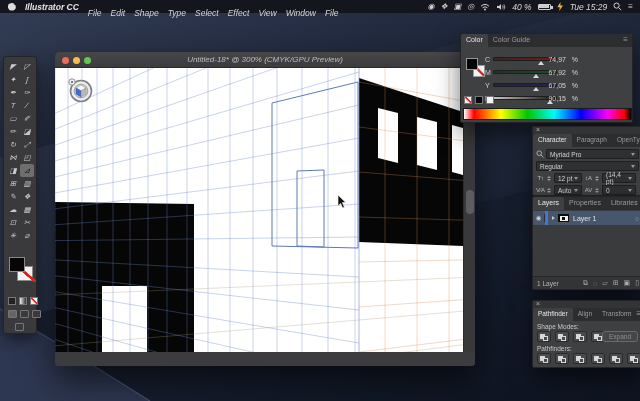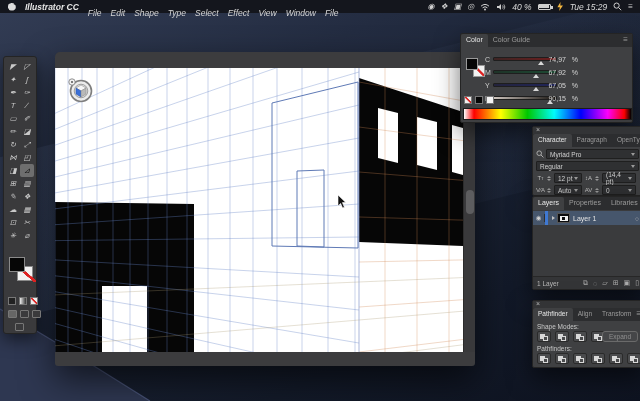--- a/index.html
+++ b/index.html
@@ -211,20 +211,26 @@
     <span class="mode sel"></span>
     <span class="mode"></span>
     <span class="mode"></span>
   </div>
   <div class="mini-row" style="top:266px;left:11px;">
     <span class="mode"></span>
   </div>
 </div>
 
 <div id="window" class="abs">
+  <div id="titlebar">
+    <span class="tl" style="left:7px;background:#ef6b5e;"></span>
+    <span class="tl" style="left:18px;background:#f6bd4f;"></span>
+    <span class="tl" style="left:29px;background:#62c554;"></span>
+    <div id="title-text">Untitled-18* @ 300% (CMYK/GPU Preview)</div>
+  </div>
   <div id="canvas-wrap">
     <svg id="canvas-svg" width="408" height="284" viewBox="0 0 408 284">
         <rect x="0" y="0" width="408" height="284" fill="#ffffff"></rect>
         <polygon points="0,134 139,136 139,284 0,284" fill="#060606"></polygon>
         <polygon points="47,218 92,218 92,284 47,284" fill="#ffffff"></polygon>
         <polygon points="304,10 408,44 408,178 304,174" fill="#060606"></polygon>
         <polygon points="323,40 343,45 343,95 323,90" fill="#ffffff"></polygon>
         <polygon points="362,49 382,54 382,102 362,97" fill="#ffffff"></polygon>
         <polygon points="397,57 408,60 408,107 397,104" fill="#ffffff"></polygon>
         <line x1="0" y1="0" x2="0" y2="284" stroke="rgba(100,132,198,0.6)" stroke-width="0.6"></line>

